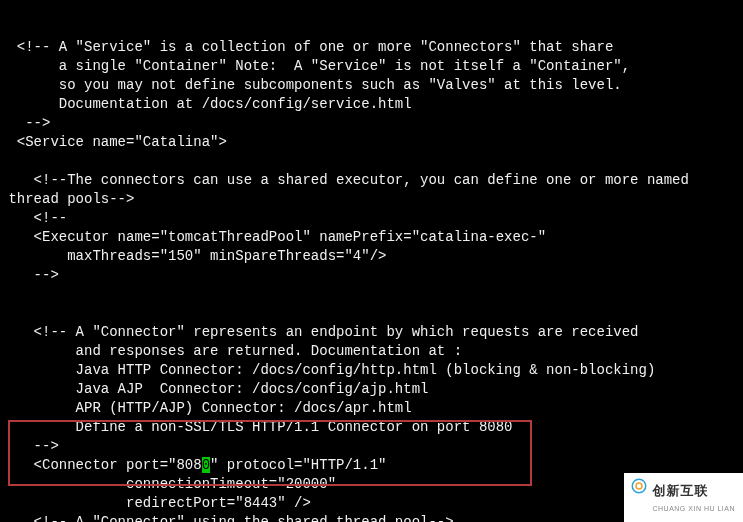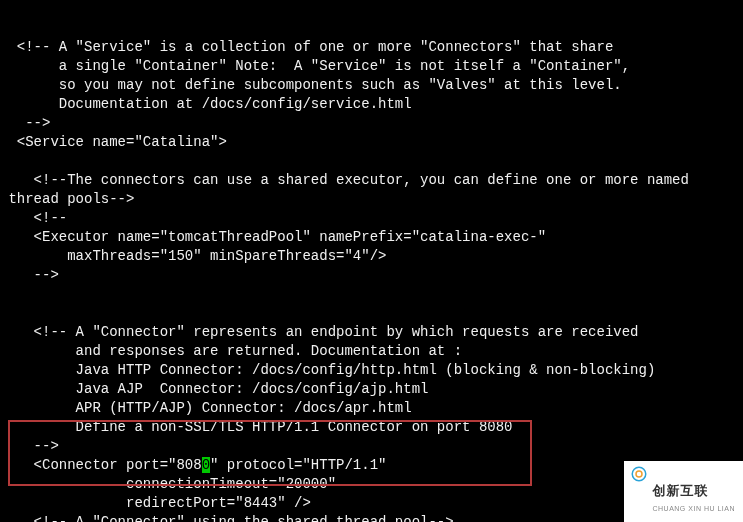--- a/index.html
+++ b/index.html
@@ -33,21 +33,21 @@
     pointer-events: none;
   }
   .watermark {
     position: absolute;
     right: 0;
     bottom: 0;
     background: #fff;
     color: #555;
     font-family: Arial, sans-serif;
     font-size: 11px;
-    padding: 20px 8px 4px 28px;
+    padding: 8px 8px 4px 28px;
     display: flex;
     align-items: center;
     gap: 6px;
   }
   .watermark .logo {
     position: absolute;
     left: 6px;
     top: 4px;
     width: 18px;
     height: 18px;

